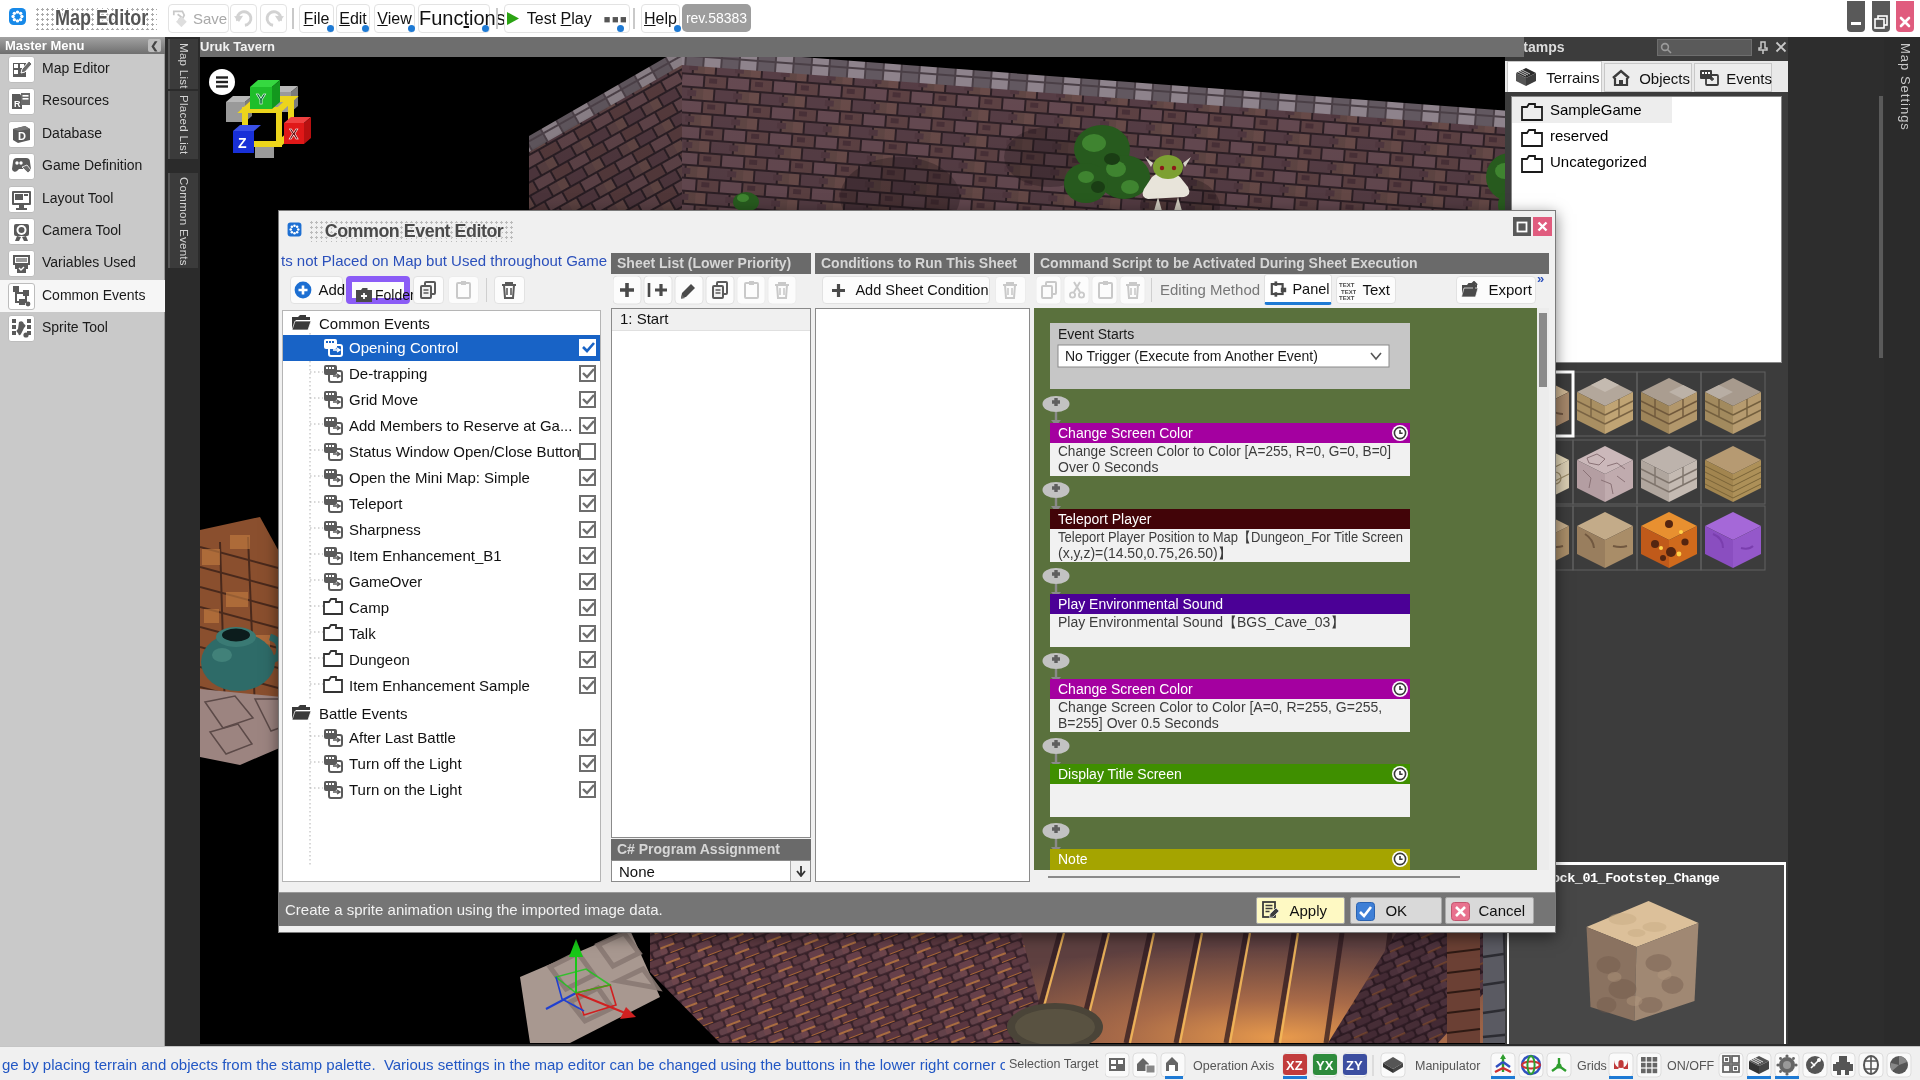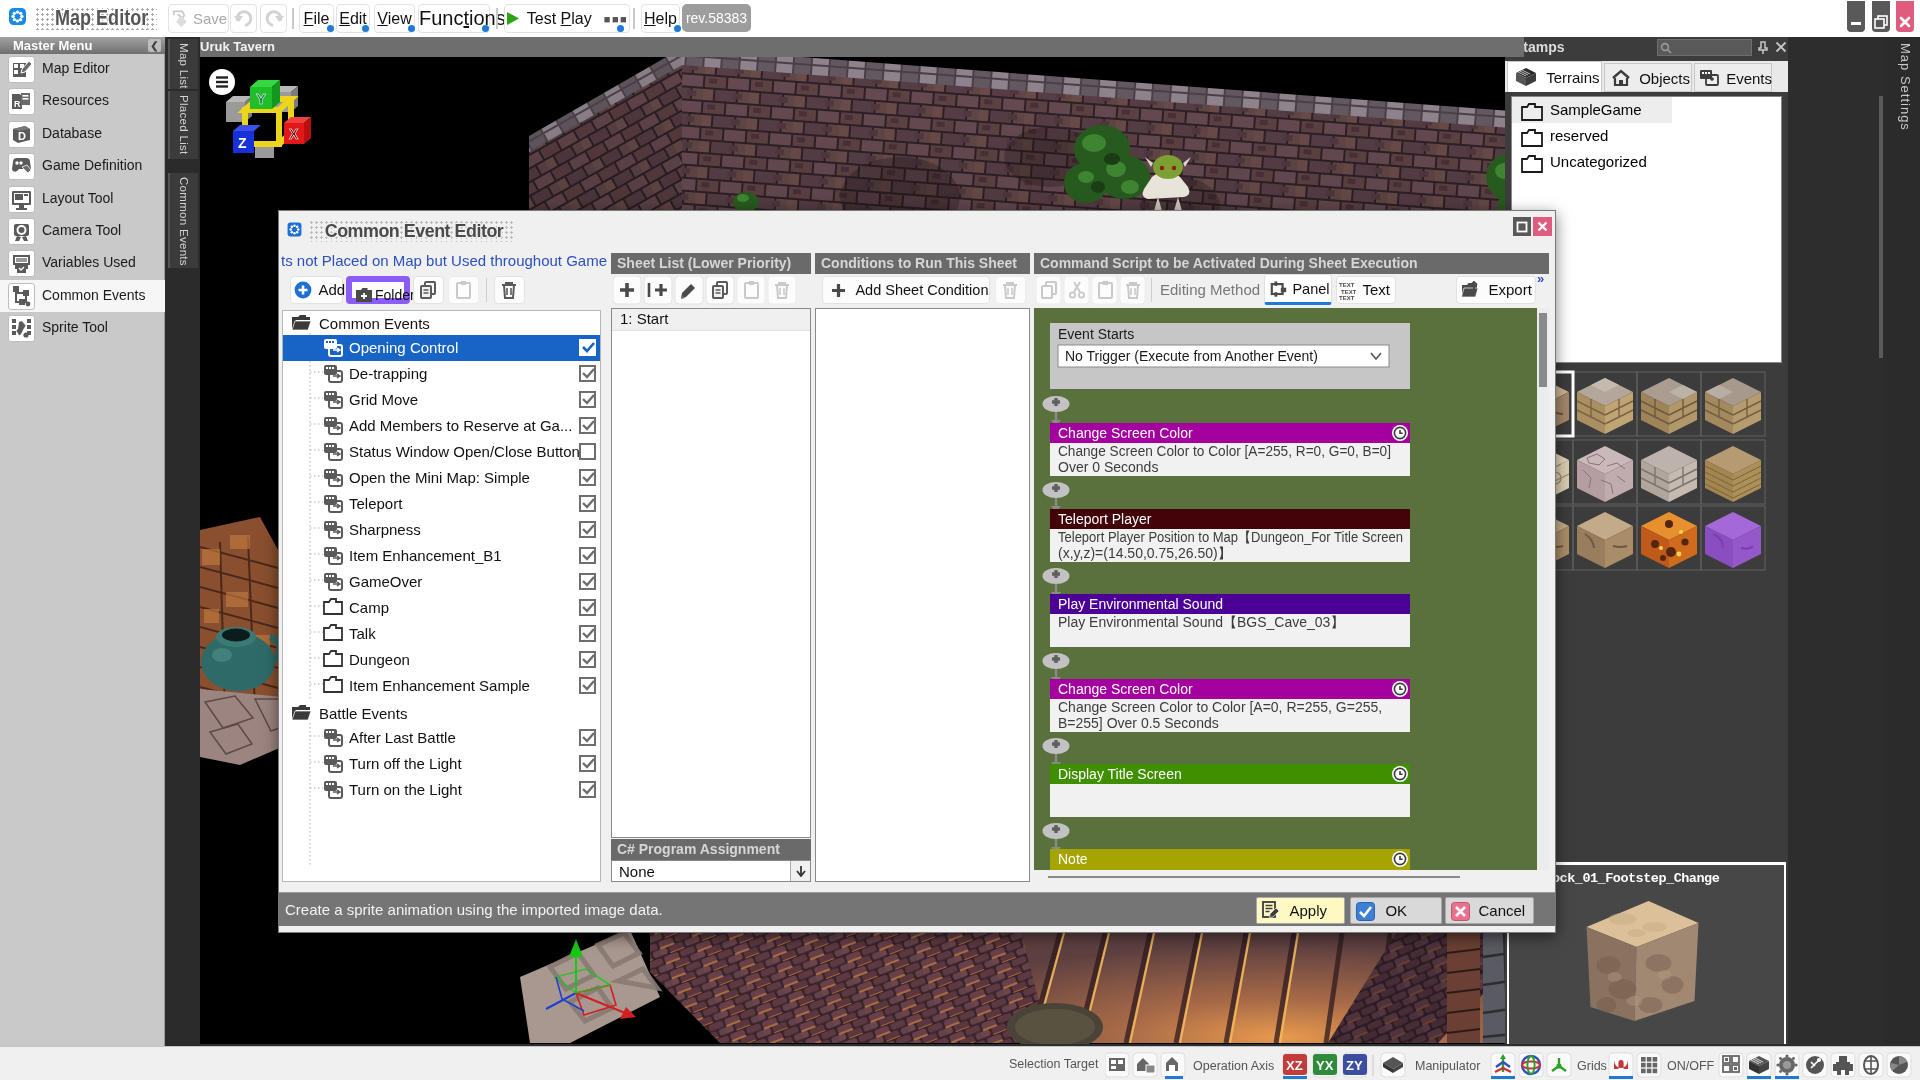--- a/index.html
+++ b/index.html
@@ -10,21 +10,21 @@
 
 #topbar { position:absolute; left:0; top:0; width:1920px; height:37px; background:#ffffff; }
 .tbbtn { position:absolute; top:4px; height:29px; background:#fff; border:1px solid #e3e3e3; border-radius:4px; color:#111; font-size:15px; line-height:27px; text-align:center; white-space:nowrap; }
 .bluedot { position:absolute; width:7px; height:7px; border-radius:50%; background:#1e7ad4; }
 #winctl { position:absolute; top:1px; right:6px; height:31px; }
 .wbtn { display:inline-block; width:18px; height:31px; background:#595959; border-radius:0 0 4px 4px; margin-left:2px; position:relative; vertical-align:top;}
 .wbtn.close { background:#e05c7e; }
 
 
 #leftpanel { position:absolute; left:0; top:37px; width:165px; height:1009px; background:#c9c9c9; border-right:1px solid #9a9a9a;}
-#lphead { position:absolute; left:0; top:0; width:165px; height:17px; background:linear-gradient(#a2a2a2,#6f6f6f); color:#fff; font-size:13px; font-weight:bold; padding-left:13px; line-height:17px; }
+#lphead { position:absolute; left:0; top:0; width:165px; height:17px; background:linear-gradient(#a2a2a2,#6f6f6f); color:#fff; font-size:13px; font-weight:bold; padding-left:5px; line-height:17px; }
 .mmitem { position:absolute; left:0; width:165px; height:32px; }
 .mmicon { position:absolute; left:8px; top:3px; width:27px; height:27px; background:#fff; border-radius:3px; border:1px solid #bdbdbd; }
 .mmlabel { position:absolute; left:42px; top:7px; font-size:14px; color:#1a1a1a; }
 
 
 #tabstrip { position:absolute; left:166px; top:37px; width:34px; height:1009px; background:#2b2b2b; }
 .vtab { position:absolute; left:2px; width:30px; background:#3b3b3b; border-left:2px solid #555; color:#d4d4d4; font-size:11.5px; overflow:hidden; }
 .vtext { writing-mode:vertical-rl; display:block; margin:4px auto 0 auto; letter-spacing:0.3px; white-space:nowrap; }
 
 
@@ -852,20 +852,21 @@
     </div>
   </div>
 
   <div class="abs" style="left:1879px;top:96px;width:4px;height:262px;background:#5a5a5a;"></div>
 
   <div id="mapsettings">
     <span style="writing-mode:vertical-rl;display:block;margin:6px auto 0 14px;font-size:13px;letter-spacing:1px;">Map Settings</span>
   </div>
 
   <div id="statusbar">
+    <div class="abs" style="left:2px;top:9px;font-size:15px;color:#2257c4;white-space:nowrap;">ge by placing terrain and objects from the stamp palette.&nbsp; Various settings in the map editor can be changed using the buttons in the lower right corner o</div>
     <div class="abs" style="left:1005px;top:0;width:915px;height:34px;background:#f0f0f0;">
       <span class="abs" style="left:4px;top:10px;font-size:12.5px;color:#555;">Selection Target</span>
       <svg class="abs" style="left:100px;top:5px;" width="812" height="28" viewBox="0 0 812 28">
         <g fill="#fafafa" stroke="#ddd">
           <rect x="0" y="1" width="24" height="24" rx="4"></rect>
             <rect x="28" y="1" width="24" height="24" rx="4"></rect>
             <rect x="56" y="1" width="24" height="24" rx="4"></rect>
           <rect x="178" y="1" width="24" height="24" rx="4"></rect>
             <rect x="208" y="1" width="24" height="24" rx="4"></rect>
             <rect x="238" y="1" width="24" height="24" rx="4"></rect>

